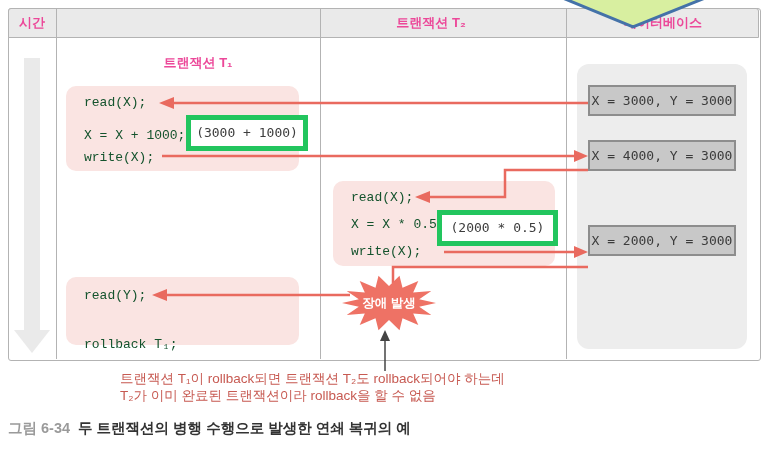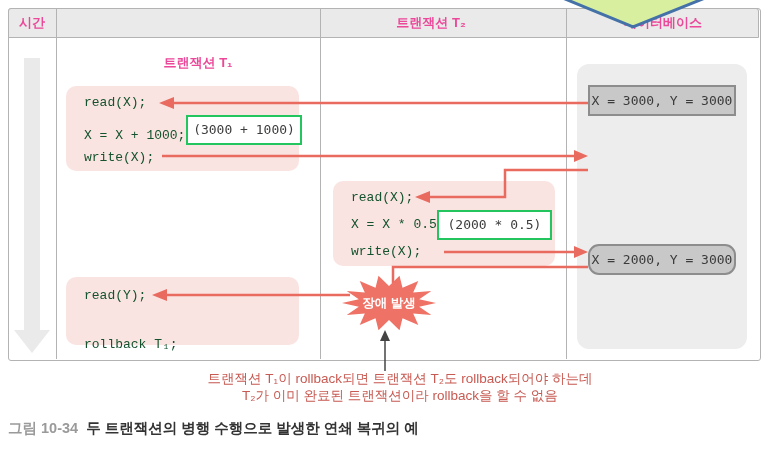--- a/index.html
+++ b/index.html
@@ -7,31 +7,31 @@
        font-family:"Liberation Sans","DejaVu Sans",sans-serif;}
   .abs{position:absolute;}
   
   .tbl-outer{left:8px;top:8px;width:751px;height:351px;border:1px solid #b3b3b3;border-radius:3px;background:#fff;}
   .tbl-header{left:8px;top:8px;width:751px;height:30px;background:#eaeaea;border:1px solid #b3b3b3;border-radius:3px 3px 0 0;box-sizing:border-box;}
   .vline{top:9px;width:1px;height:350px;background:#b3b3b3;}
   .col-label{top:8px;height:30px;line-height:30px;text-align:center;font-size:13px;font-weight:bold;color:#ec4899;}
   
   .pink{background:#fae4e2;border-radius:10px;}
   .code{font-family:Liberation Mono, monospace;font-size:13px;color:#14532d;white-space:pre;}
-  .calcbox{background:#fff;border:2px solid #22c55e;text-align:center;
+  .calcbox{background:#fff;border:5px solid #22c55e;text-align:center;
            font-family:"DejaVu Sans Mono","Liberation Mono",monospace;font-size:13px;color:#3d3d3d;}
   
   .db-container{left:577px;top:64px;width:170px;height:285px;background:#ededed;border-radius:12px;}
   .db-box{left:588px;width:148px;height:31px;background:#c8c8c8;border:2px solid #8d8d8d;box-sizing:border-box;
           text-align:center;line-height:27px;font-family:"DejaVu Sans Mono","Liberation Mono",monospace;
           font-size:13px;color:#3b3b3b;white-space:nowrap;}
   
   #overlay{left:0;top:0;width:767px;height:451px;pointer-events:none;}
   
-  .annot{left:120px;top:370px;width:560px;text-align:center;font-size:13.5px;line-height:17px;color:#c75a52;}
+  .annot{left:120px;top:370px;width:560px;font-size:13.5px;line-height:17px;color:#c75a52;}
   .caption{left:8px;top:419px;font-size:14.5px;font-weight:bold;color:#333;white-space:nowrap;}
   .caption .num{color:#9a9a9a;margin-right:8px;}
 </style>
 </head>
 <body>
 
 <div id="fig">
 
   <div class="abs tbl-outer"></div>
   <div class="abs tbl-header"></div>
@@ -39,21 +39,22 @@
   <div class="abs vline" style="left:320px;"></div>
   <div class="abs vline" style="left:566px;"></div>
 
   <div class="abs col-label" style="left:8px;width:48px;">시간</div>
   <div class="abs col-label" style="left:66px;width:264px;margin-top:40px;">트랜잭션 T₁</div>
   <div class="abs col-label" style="left:308px;width:246px;">트랜잭션 T₂</div>
   <div class="abs col-label" style="left:566px;width:194px;">데이터베이스</div>
 
   <div class="abs db-container"></div>
   <div class="abs db-box" style="top:85px;">X = 3000, Y = 3000</div>
-  <div class="abs db-box" style="top:244px;border-radius:11px;">X = 2000, Y = 3000</div>
+  <div class="abs db-box" style="top:140px;">X = 4000, Y = 3000</div>
+  <div class="abs db-box" style="top:225px;">X = 2000, Y = 3000</div>
 
   <div class="abs pink" style="left:66px;top:86px;width:233px;height:85px;"></div>
   <div class="abs code" style="left:84px;top:95px;">read(X);</div>
   <div class="abs code" style="left:84px;top:128px;">X = X + 1000;</div>
   <div class="abs calcbox" style="left:186px;top:115px;width:112px;height:26px;line-height:26px;">(3000 + 1000)</div>
   <div class="abs code" style="left:84px;top:150px;">write(X);</div>
 
   <div class="abs pink" style="left:333px;top:181px;width:222px;height:85px;"></div>
   <div class="abs code" style="left:351px;top:190px;">read(X);</div>
   <div class="abs code" style="left:351px;top:217px;">X = X * 0.5;</div>
@@ -110,16 +111,16 @@
       <polygon points="385,330 380,341 390,341" stroke="none"></polygon>
     </g>
   </svg>
 
   <div class="abs annot">
     <div>트랜잭션 T₁이 rollback되면 트랜잭션 T₂도 rollback되어야 하는데</div>
     <div>T₂가 이미 완료된 트랜잭션이라 rollback을 할 수 없음</div>
   </div>
 
   <div class="abs caption">
-    <span class="num">그림 10-34</span><span>두 트랜잭션의 병행 수행으로 발생한 연쇄 복귀의 예</span>
+    <span class="num">그림 6-34</span><span>두 트랜잭션의 병행 수행으로 발생한 연쇄 복귀의 예</span>
   </div>
 
 </div>
 
 </body></html>

